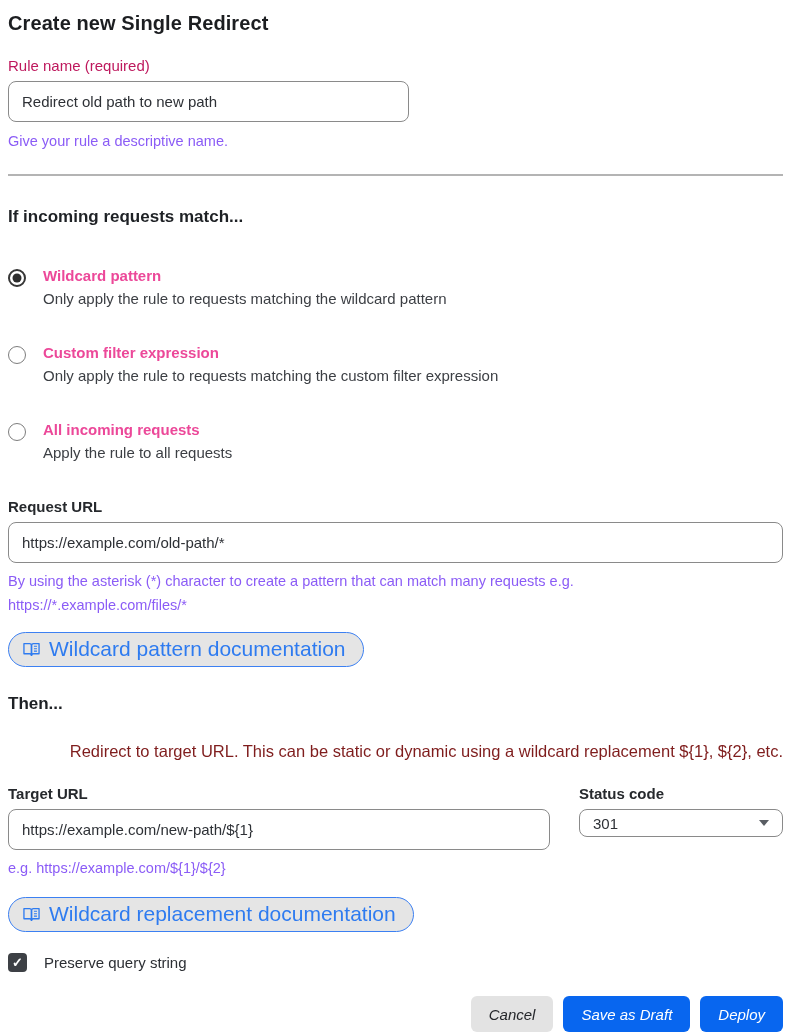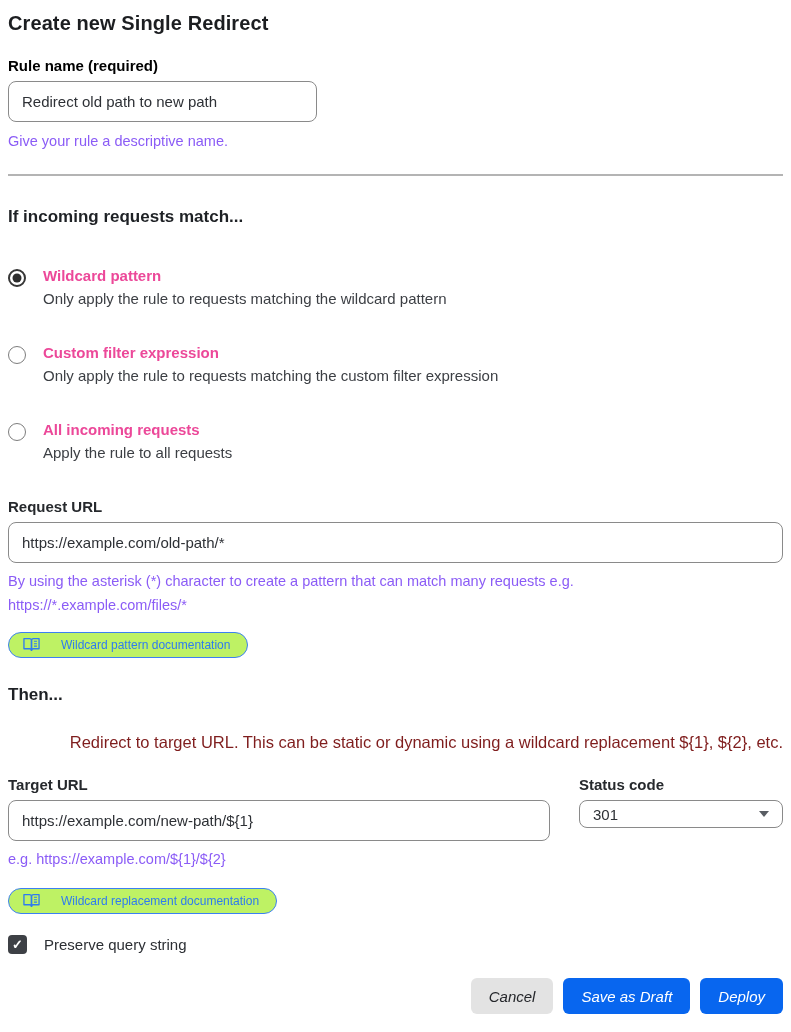--- a/index.html
+++ b/index.html
@@ -10,38 +10,38 @@
     color: #36393f;
     overflow: hidden;
   }
   .page { padding: 8px 8px 8px 8px; width: 791px; }
 
   .page-title {
     font-size: 20px; font-weight: 700; color: #1c1e21;
     margin-top: 4px; letter-spacing: 0.1px;
   }
 
-  .field-label { font-size: 15px; color: #000000; margin-top: 22px; font-weight: bold; }
+  .field-label { font-size: 15px; color: #be185d; margin-top: 22px; }
   .field-label.semibold { font-weight: 700; color: #26292d; }
 
   .text-input {
     display: block;
     margin-top: 7px;
     height: 41px;
     border: 1px solid #8a8a8a;
     border-radius: 8px;
     padding: 0 13px;
     font-size: 15px;
     font-family: "Liberation Sans", sans-serif;
     color: #2e3136;
     background: #fff;
     outline: none;
     width: 100%;
   }
-  .text-input.half { width: 309px; }
+  .text-input.half { width: 401px; }
 
   .helper { font-size: 14.5px; color: #8b5cf6; margin-top: 7px; line-height: 24px; }
 
   .divider { border: none; border-top: 2px solid #b4b4b4; margin-top: 21px; }
 
   .section-heading { font-size: 17px; font-weight: 700; color: #1e2125; margin-top: 31px; }
 
   .radio-group { margin-top: 40px; }
   .radio-row { display: flex; gap: 17px; margin-bottom: 37px; cursor: pointer; }
   .radio-circle {
@@ -53,26 +53,26 @@
   .radio-row.selected .radio-circle { border: 2px solid #363636; }
   .radio-row.selected .radio-circle::after {
     content: ""; position: absolute; left: 50%; top: 50%;
     width: 9px; height: 9px; border-radius: 50%;
     background: #2d2d2d; transform: translate(-50%, -50%);
   }
   .radio-title { font-size: 15px; font-weight: 700; color: #ec4899; }
   .radio-desc { font-size: 15px; color: #3c3f44; margin-top: 6px; }
 
   .doc-pill {
-    display: inline-flex; align-items: center; gap: 21px;
+    display: inline-flex; align-items: center; gap: 9px;
     margin-top: 15px;
     border: 1px solid #3c80f2; border-radius: 9999px;
-    background: #bef264; color: #2e7bf0;
-    font-family: "Liberation Sans", sans-serif;
-    font-size: 12px;
+    background: #e5e5e5; color: #2e7bf0;
+    font-family: "Liberation Sans", sans-serif;
+    font-size: 21px;
     padding: 4px 17px 5px 14px;
     cursor: pointer;
   }
   .doc-pill .book-icon { display: inline-flex; color: #2e7bf0; }
 
   .then-heading { margin-top: 27px; }
 
   .redirect-desc { font-size: 16.5px; color: #7f1d1d; margin-top: 28px; text-align: right; }
 
   .target-row { display: flex; gap: 21px; margin-top: 2px; }

